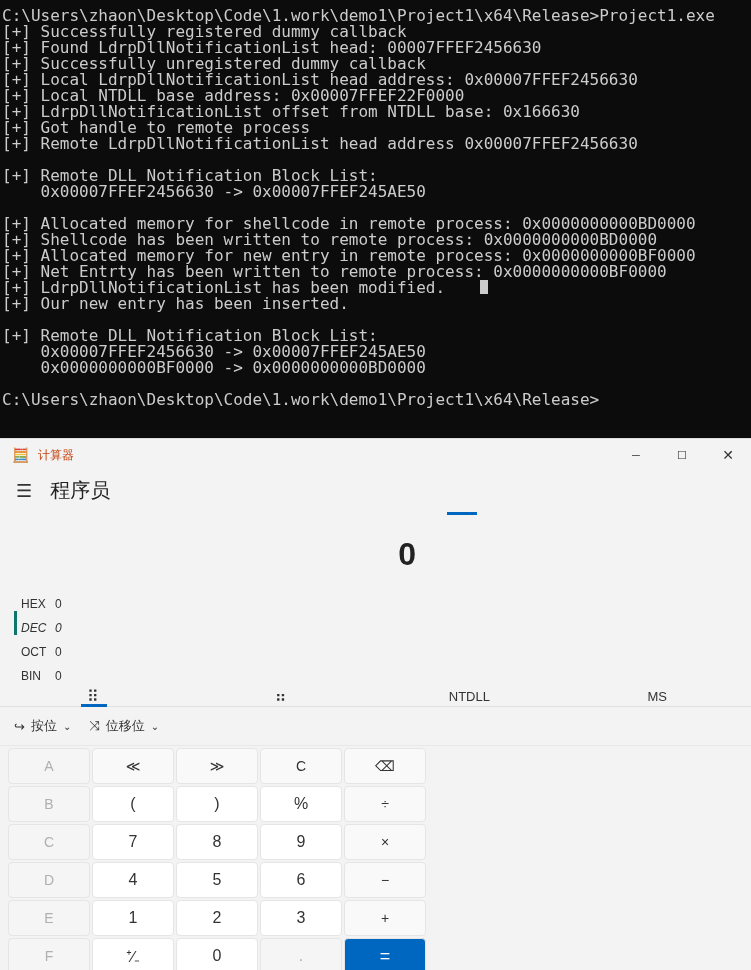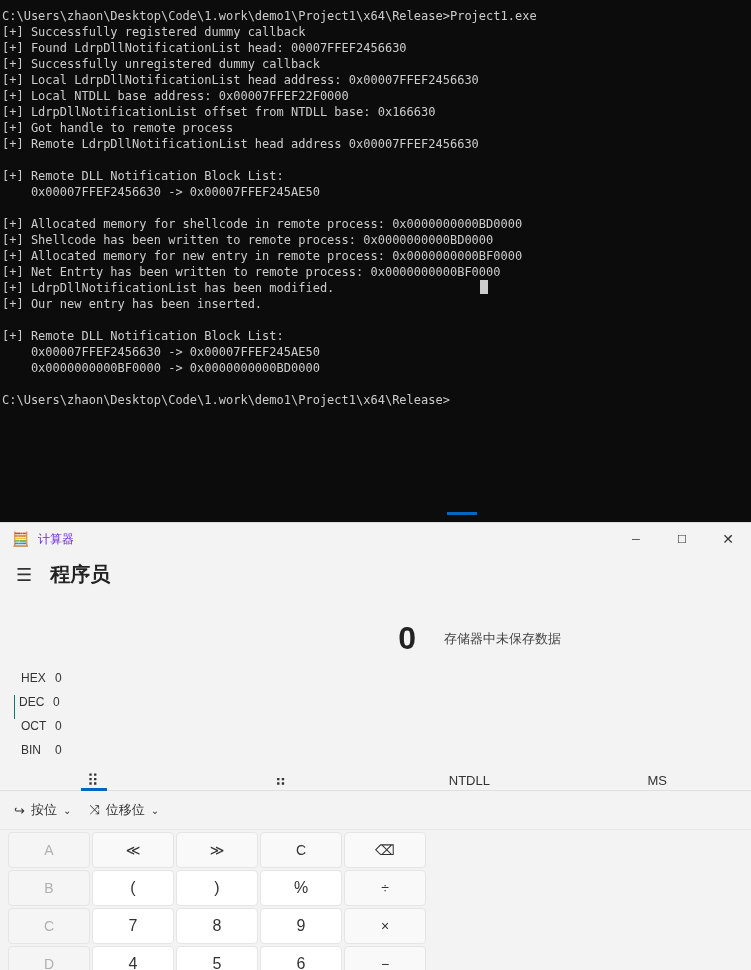--- a/index.html
+++ b/index.html
@@ -2,24 +2,24 @@
 <html><head>
 <meta charset="utf-8">
 <style>
 * { margin: 0; padding: 0; box-sizing: border-box; }
 body { width: 751px; height: 970px; font-family: "Segoe UI", Arial, sans-serif; overflow: hidden; }
 
 .terminal {
   background: #0c0c0c;
   color: #cccccc;
   font-family: "NSimSun", "Consolas", monospace;
-  font-size: 12px;
+  font-size: 16px;
   line-height: 16px;
   padding: 8px 2px;
-  height: 522px;
+  height: 438px;
   white-space: pre;
   overflow: hidden;
   position: relative;
 }
 .terminal .cursor {
   display: inline-block;
   width: 8px;
   height: 14px;
   background: #cccccc;
   position: absolute;
@@ -35,31 +35,31 @@
   border-top: 1px solid #ddd;
 }
 .titlebar {
   height: 32px;
   display: flex;
   align-items: center;
   padding-left: 12px;
   background: #f3f3f3;
 }
 .titlebar .icon { width: 16px; height: 16px; margin-right: 10px; font-size:14px;}
-.titlebar .title { font-size: 12px; color: #6d28d9; flex: 1; }
+.titlebar .title { font-size: 12px; color: #c2410c; flex: 1; }
 .titlebar .winbtn { width: 46px; height: 32px; display:flex; align-items:center; justify-content:center; font-size:11px; color:#333; }
 .winbtn.close { font-size: 14px; }
 
 .header {
   display: flex;
   align-items: center;
   padding: 6px 12px 4px 16px;
 }
 .hamburger { font-size: 18px; margin-right: 18px; color:#333;}
-.mode-title { font-size: 20px; font-weight: 700; color: #222; flex:1;}
+.mode-title { font-size: 20px; font-weight: 400; color: #222; flex:1;}
 .mem-title { font-size: 14px; color: #333; padding-right: 260px; }
 
 .mem-underline {
   width: 30px;
   height: 3px;
   background: #0067c0;
   position: absolute;
   left: 447px;
   top: 512px;
 }
@@ -78,22 +78,22 @@
   color: #444;
   padding-top: 38px;
   padding-left: 14px;
 }
 
 .bases {
   padding: 4px 0 4px 14px;
   font-size: 12px;
   color: #333;
 }
-.base-row { display:flex; align-items:flex-start; height: 24px; border-left: 3px solid transparent; padding-left: 4px;}
-.base-row.active { border-left: 1px solid #0f766e; }
+.base-row { display:flex; align-items:flex-end; height: 24px; border-left: 3px solid transparent; padding-left: 4px;}
+.base-row.active { border-left: 3px solid #0f766e; font-style: italic; }
 .base-row .lbl { width: 34px; font-weight: 500; }
 .base-row .val { }
 
 .tabs {
   display: flex;
   height: 36px;
   align-items: center;
   border-bottom: 1px solid #e0e0e0;
 }
 .tab { flex:1; text-align:center; font-size:13px; color:#333; position:relative;}
@@ -175,21 +175,20 @@
   </div>
 
   <div class="header">
     <span class="hamburger">☰</span>
     <span class="mode-title">程序员</span>
   </div>
   <div class="mem-underline"></div>
 
   <div class="display-row">
     <div class="display">0</div>
-    <div class="mem-empty">存储器中未保存数据</div>
   </div>
 
   <div class="bases">
     <div class="base-row">
         <span class="lbl">HEX</span>
         <span class="val">0</span>
       </div>
     <div class="base-row active">
         <span class="lbl">DEC</span>
         <span class="val">0</span>

